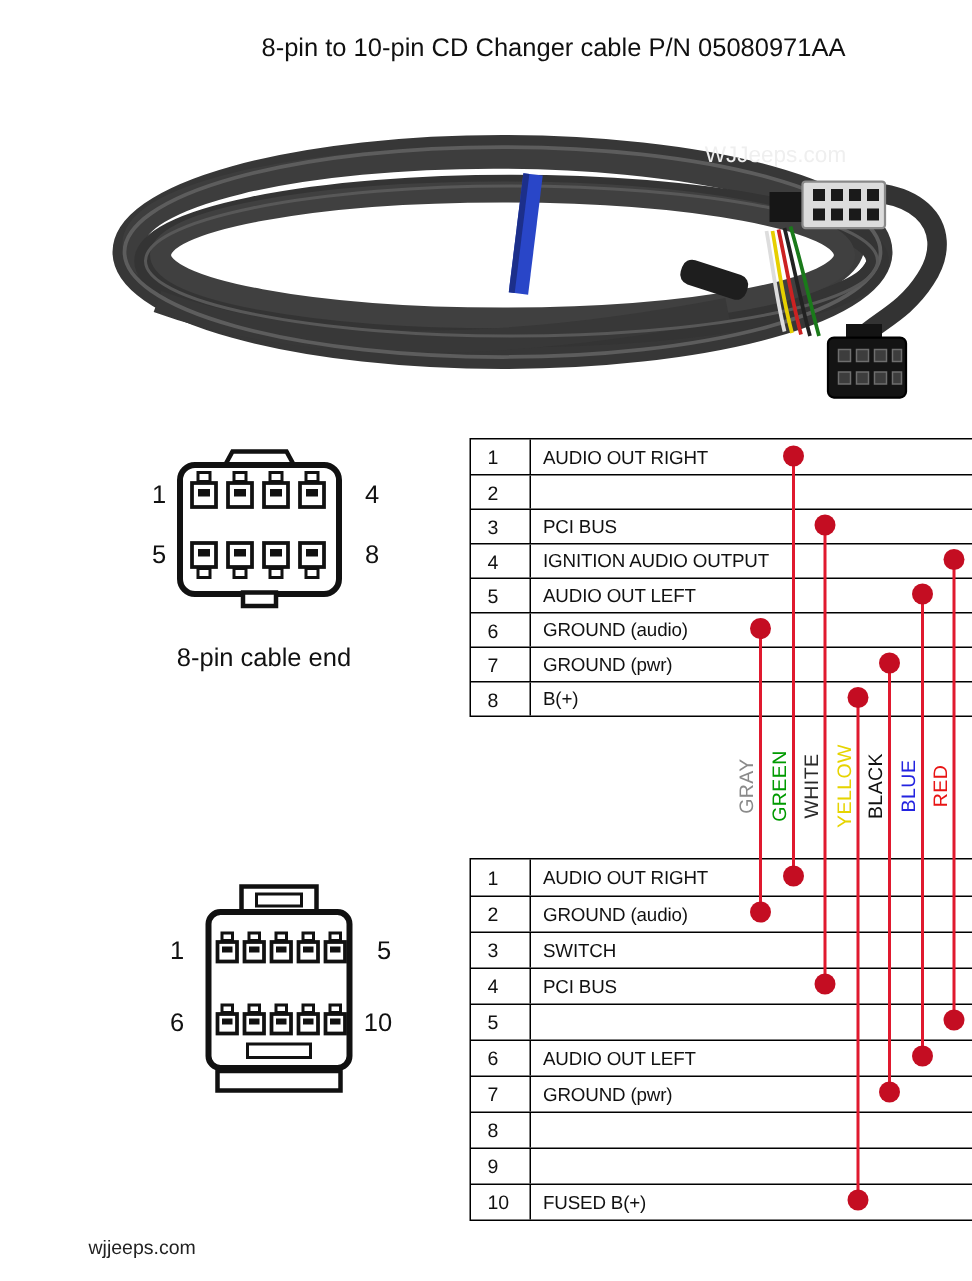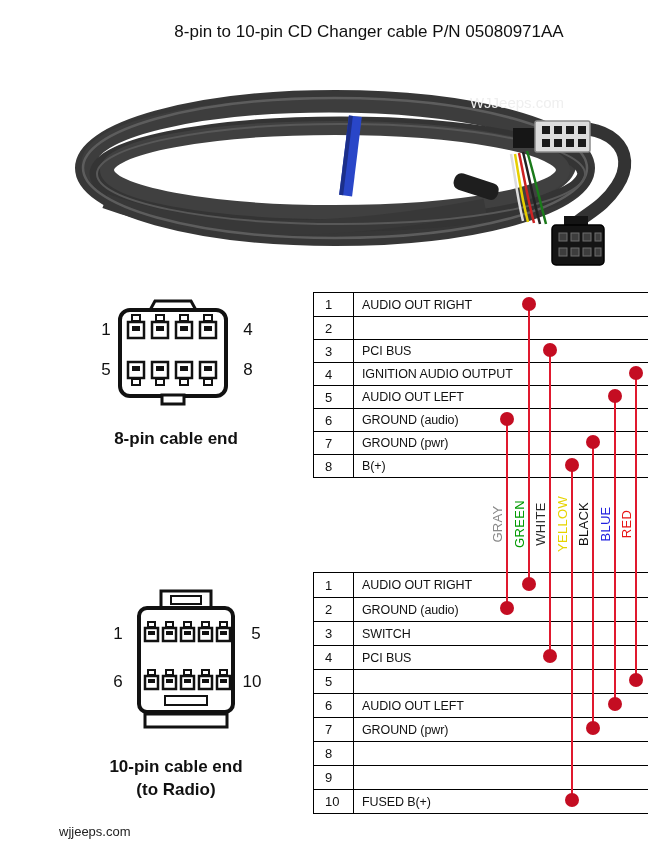--- a/index.html
+++ b/index.html
@@ -5,21 +5,21 @@
   * { margin:0; padding:0; box-sizing:border-box; }
   html,body { background:#ffffff; }
   .canvas {
     position:relative; width:648px; height:854px; background:#fff;
     font-family:"Liberation Sans", sans-serif; color:#111; overflow:hidden;margin-left:45px;
   }
   .title { position:absolute; top:22px; left:0; width:100%; text-align:center; font-size:17px; color:#101010; }
   .photo { position:absolute; left:0; top:56px; width:648px; height:236px; }
   .conn-svg { position:absolute; }
   .corner { position:absolute; width:22px; height:20px; line-height:20px; text-align:center; font-size:17px; }
-  .caption { position:absolute; left:20px; width:222px; text-align:center; font-weight:bold; font-size:17px; line-height:23px; }
+  .caption { position:absolute; left:20px; width:222px; text-align:center; font-weight:normal; font-size:17px; line-height:23px; }
   .table { position:absolute; left:268px; width:341px; border:1px solid #000; background:#fff; }
   .trow { display:flex; border-top:1px solid #000; }
   .trow:first-child { border-top:none; }
   .cpin { width:40px; border-right:1px solid #000; padding-left:11px; display:flex; align-items:center; font-size:13px; }
   .clabel { flex:1; padding-left:8px; display:flex; align-items:center; font-size:12.5px; letter-spacing:-0.1px; }
   .wires { position:absolute; left:0; top:0; width:648px; height:854px; z-index:5; pointer-events:none; }
   .wire-line { position:absolute; width:2px; }
   .wire-dot { position:absolute; width:14px; height:14px; border-radius:50%; }
   .wire-label { position:absolute; width:120px; height:20px; line-height:20px; text-align:center;
                 font-size:13px; white-space:nowrap; transform:rotate(-90deg); letter-spacing:0.3px; }
@@ -205,24 +205,20 @@
         <rect x="71" y="91" width="7" height="4"></rect>
         <rect x="89" y="91" width="7" height="4"></rect>
     </g>
     <rect x="34" y="108" width="42" height="9" fill="#fff" stroke="#111" stroke-width="2"></rect>
     <rect x="14" y="126" width="82" height="13" fill="#fff" stroke="#111" stroke-width="3"></rect>
   </svg>
   <div class="corner" style="left:62px; top:624px;">1</div>
   <div class="corner" style="left:200px; top:624px;">5</div>
   <div class="corner" style="left:62px; top:672px;">6</div>
   <div class="corner" style="left:196px; top:672px;">10</div>
-  <div class="caption" style="top:755px;">
-    <div>10-pin cable end</div>
-    <div>(to Radio)</div>
-  </div>
 
   <div class="table" style="top:572px;">
       <div class="trow" style="height: 24px;">
         <div class="cpin">1</div>
         <div class="clabel">AUDIO OUT RIGHT</div>
       </div>
       <div class="trow" style="height: 24px;">
         <div class="cpin">2</div>
         <div class="clabel">GROUND (audio)</div>
       </div>

